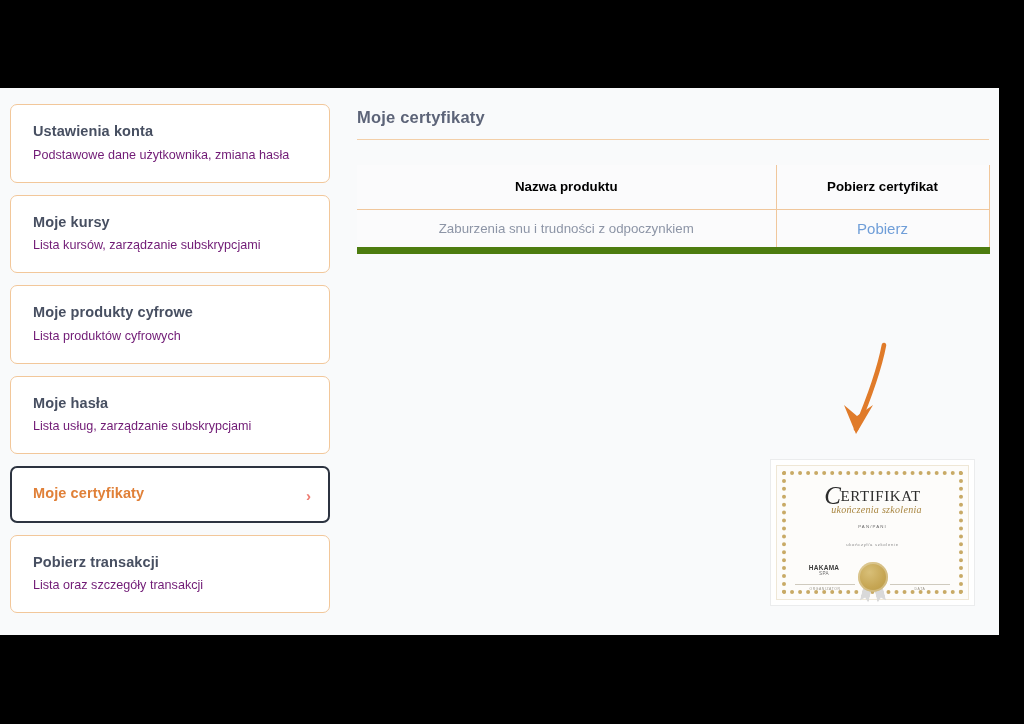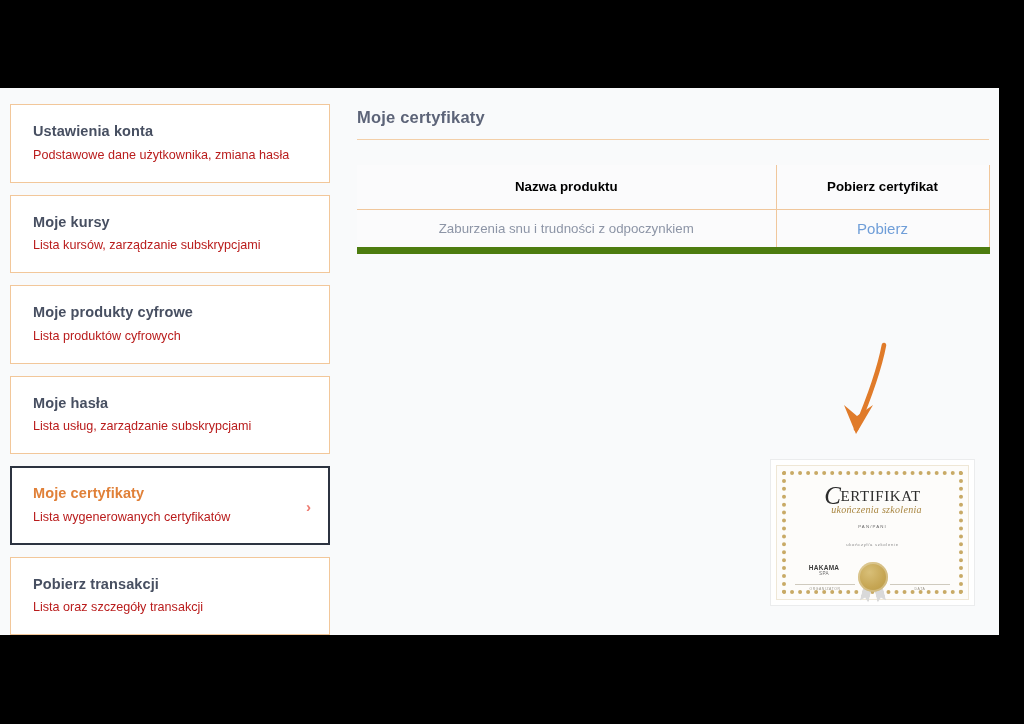--- a/index.html
+++ b/index.html
@@ -23,40 +23,40 @@
   
   #sidebar {
     position: absolute;
     left: 10px; top: 16px;
     width: 320px;
   }
   .nav-card {
     position: relative;
     background: #ffffff;
     border: 1px solid #f2c79a;
-    border-radius: 0;
+    border-radius: 7px;
     padding: 17px 22px 18px 22px;
     margin-bottom: 12px;
     cursor: pointer;
   }
   .nav-card.active {
     border: 2px solid #2c3340;
     padding: 16px 21px 17px 21px;
   }
   .nav-title {
     font-size: 14.5px;
     font-weight: bold;
     color: #474f61;
     letter-spacing: .1px;
     line-height: 1.35;
   }
   .nav-card.active .nav-title { color: #e08038; }
   .nav-sub {
     font-size: 12.6px;
-    color: #b91c1c;
+    color: #701a75;
     margin-top: 5px;
     line-height: 1.35;
   }
   .nav-chevron {
     position: absolute;
     right: 17px; top: 50%;
     transform: translateY(-50%);
     color: #ed7a70;
     font-size: 15px;
     line-height: 1;
@@ -255,21 +255,20 @@
         <div class="nav-sub">Lista produktów cyfrowych</div>
       </div>
 
       <div class="nav-card">
         <div class="nav-title">Moje hasła</div>
         <div class="nav-sub">Lista usług, zarządzanie subskrypcjami</div>
       </div>
 
       <div class="nav-card active">
         <div class="nav-title">Moje certyfikaty</div>
-        <div class="nav-sub">Lista wygenerowanych certyfikatów</div>
         <span class="nav-chevron">›</span>
       </div>
 
       <div class="nav-card">
         <div class="nav-title">Pobierz transakcji</div>
         <div class="nav-sub">Lista oraz szczegóły transakcji</div>
       </div>
 
     </nav>
 

